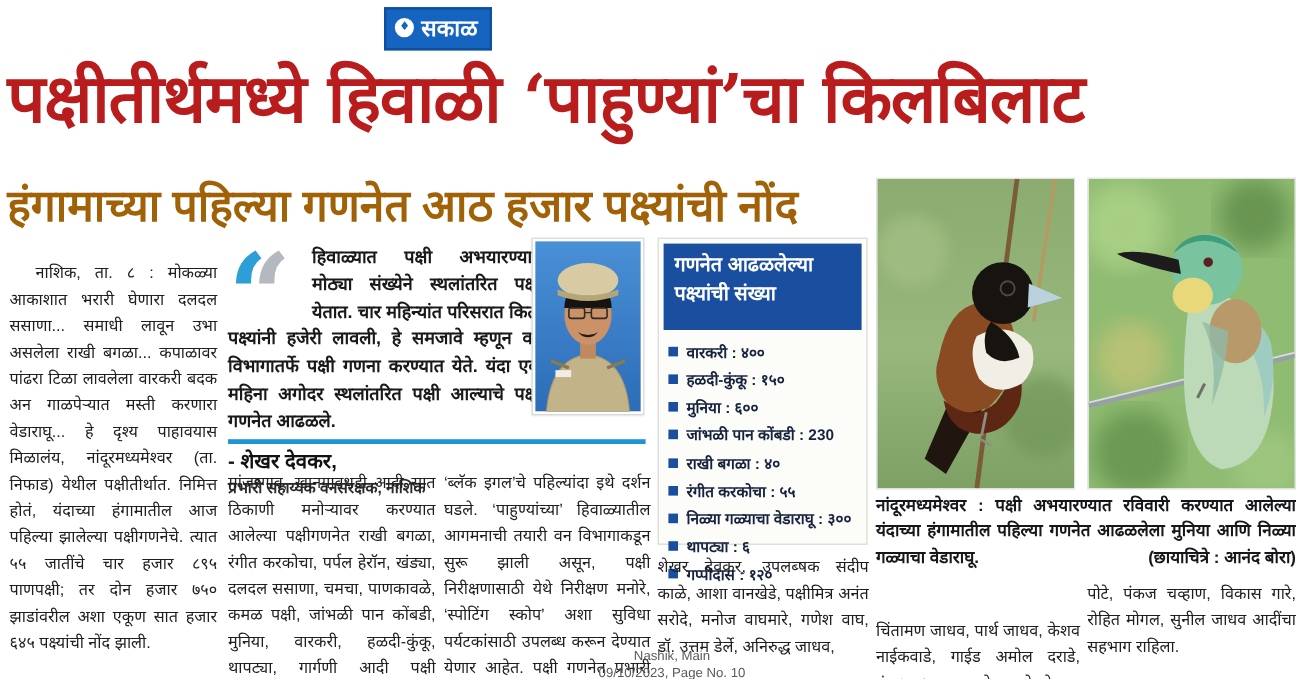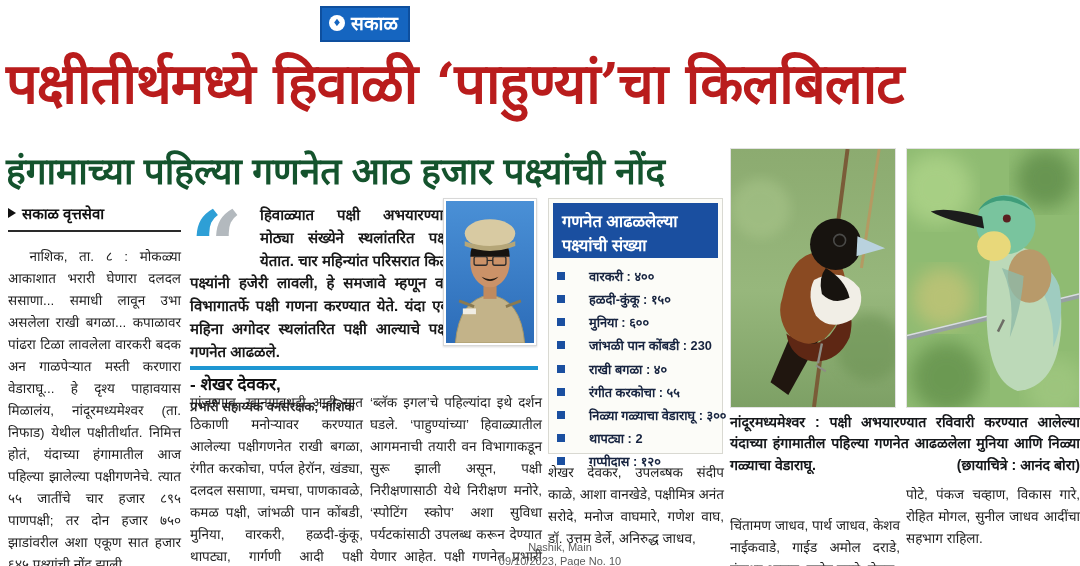--- a/index.html
+++ b/index.html
@@ -13,21 +13,21 @@
               font-size:19px; padding:2px 10px 4px 7px; display:flex; align-items:center; gap:6px;
               font-family:"DejaVu Sans", sans-serif; }
   .emblem { width:16px; height:16px; border-radius:50%; background:#fff; color:#1565c0;
             display:flex; align-items:center; justify-content:center; font-size:10px; line-height:1; }
 
   
   .headline { position:absolute; left:6px; top:40px; width:1070px; font-size:56px; font-weight:800;
               color:#b91c1c; white-space:nowrap; letter-spacing:-1px; line-height:1.55;
               font-family:"DejaVu Serif", serif; }
   .subheadline { position:absolute; left:6px; top:150px; width:720px; font-size:37px; font-weight:700;
-                 color:#14532d; white-space:nowrap; line-height:1.2; }
+                 color:#a16207; white-space:nowrap; line-height:1.2; }
 
   
   .leftcol { position:absolute; left:8px; top:203px; width:173px; }
   .byline { display:flex; align-items:center; gap:6px; font-size:15px; font-weight:800; color:#111;
             border-bottom:2.5px solid #2a2a2a; padding-bottom:7px; }
   .tri { width:0; height:0; border-top:5px solid transparent; border-bottom:5px solid transparent;
          border-left:8px solid #111; display:inline-block; }
   .bodytext { font-size:13.5px; line-height:1.63; text-align:justify; color:#1e1e1e; font-weight:500; }
   .leftcol .bodytext { margin-top:14px; }
   .indent { text-indent:1.6em; }
@@ -47,23 +47,23 @@
                    background:#fff; padding:2px; border:1px solid #d8d8d8; box-shadow:0 1px 2px rgba(0,0,0,.15); }
   .officer-photo svg { display:block; width:100%; height:100%; }
 
   
   .divider-blue { position:absolute; left:190px; top:366px; width:348px; height:4px; background:#1e96d2; }
 
   
   .count-box { position:absolute; left:548px; top:198px; width:175px; height:256px;
                background:#fcfcf8; border:1px solid #d9d9d2; padding:4px; }
   .count-box-header { background:#1a4fa0; color:#fff; font-weight:800; font-size:16.5px;
-                      line-height:1.45; padding:7px 9px 0; }
+                      line-height:1.45; padding:7px 9px 17px; }
   .count-list { list-style:none; margin-top:9px; padding:0 4px; }
-  .count-list li { display:flex; align-items:center; gap:24px; margin:0 0 5.2px 0; }
+  .count-list li { display:flex; align-items:center; gap:7px; margin:0 0 5.2px 0; }
   .sq { width:8px; height:8px; background:#1a4fa0; flex:0 0 auto; }
   .count-label { font-size:12.8px; font-weight:700; color:#16233f; white-space:nowrap; }
 
   
   .bird-photo { position:absolute; top:148px; height:260px; overflow:hidden; border:1px solid #e2e2e2; }
   .bird-left { left:730px; width:166px; }
   .bird-right { left:906px; width:174px; }
   .bird-photo svg { display:block; width:100%; height:100%; }
 
   
@@ -91,24 +91,20 @@
     <div class="logo-box">
       <span class="emblem">♦</span>
       <span>सकाळ</span>
     </div>
   </div>
 
   <div class="headline">पक्षीतीर्थमध्ये हिवाळी ‘पाहुण्यां’चा किलबिलाट</div>
   <div class="subheadline">हंगामाच्या पहिल्या गणनेत आठ हजार पक्ष्यांची नोंद</div>
 
   <div class="leftcol">
-    <div class="byline">
-      <span class="tri"></span>
-      <span>सकाळ वृत्तसेवा</span>
-    </div>
     <p class="bodytext indent">नाशिक, ता. ८ : मोकळ्या आकाशात भरारी घेणारा दलदल ससाणा... समाधी लावून उभा असलेला राखी बगळा... कपाळावर पांढरा टिळा लावलेला वारकरी बदक अन गाळपेऱ्यात मस्ती करणारा वेडाराघू... हे दृश्य पाहावयास मिळालंय, नांदूरमध्यमेश्वर (ता. निफाड) येथील पक्षीतीर्थात. निमित्त होतं, यंदाच्या हंगामातील आज पहिल्या झालेल्या पक्षीगणनेचे. त्यात ५५ जातींचे चार हजार ८९५ पाणपक्षी; तर दोन हजार ७५० झाडांवरील अशा एकूण सात हजार ६४५ पक्ष्यांची नोंद झाली.</p>
 
   </div>
 
   <div class="quote-block">
     <div class="quote-icon">
       <span class="q-blue">‘</span>
       <span class="q-gray">‘</span>
     </div>
     <div class="quote-text">हिवाळ्यात पक्षी अभयारण्यात मोठ्या संख्येने स्थलांतरित पक्षी येतात. चार महिन्यांत परिसरात किती पक्ष्यांनी हजेरी लावली, हे समजावे म्हणून वन विभागातर्फे पक्षी गणना करण्यात येते. यंदा एक महिना अगोदर स्थलांतरित पक्षी आल्याचे पक्षी गणनेत आढळले.</div>
@@ -173,21 +169,21 @@
       <li>
           <span class="sq"></span>
           <span class="count-label">रंगीत करकोचा : ५५</span>
         </li>
       <li>
           <span class="sq"></span>
           <span class="count-label">निळ्या गळ्याचा वेडाराघू : ३००</span>
         </li>
       <li>
           <span class="sq"></span>
-          <span class="count-label">थापट्या : 2</span>
+          <span class="count-label">थापट्या : ६</span>
         </li>
       <li>
           <span class="sq"></span>
           <span class="count-label">गप्पीदास : १२०</span>
         </li>
     </ul>
   </div>
 
   <div class="bird-photo bird-left">
     <svg viewBox="0 0 166 260" preserveAspectRatio="none">

